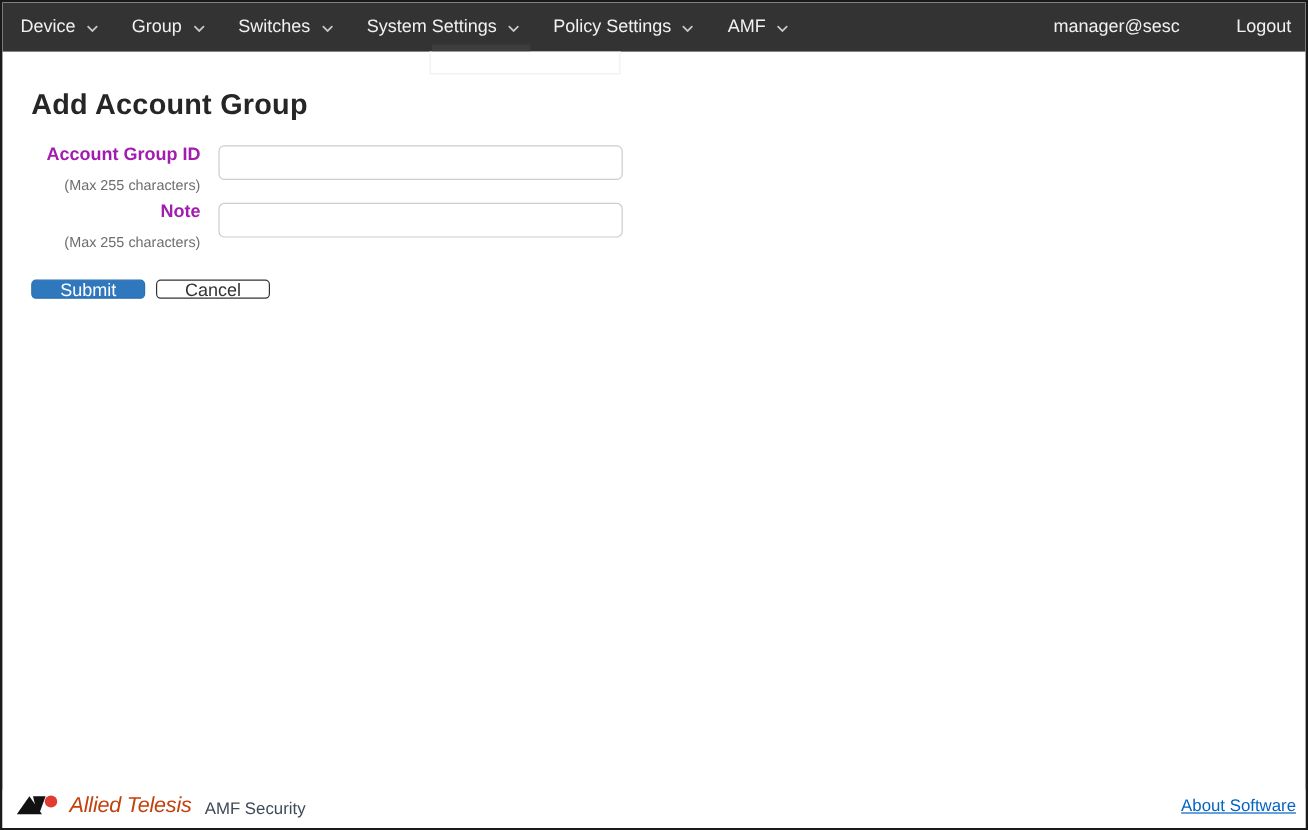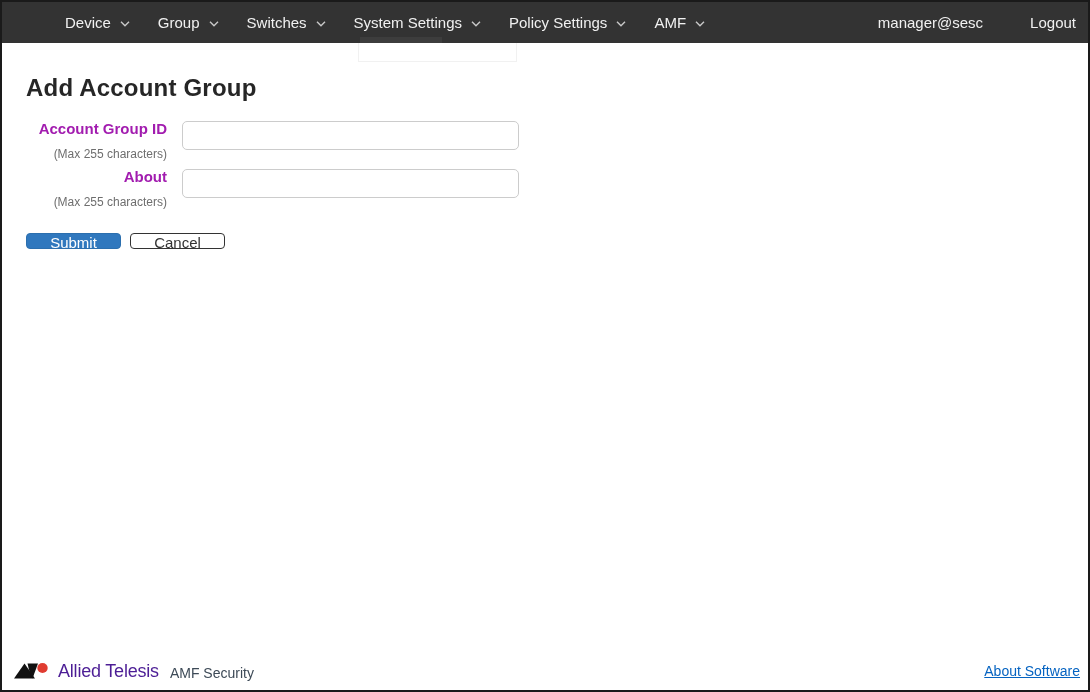--- a/index.html
+++ b/index.html
@@ -20,21 +20,21 @@
     position: absolute;
     left: 0; top: 0; right: 0;
     height: 41px;
     background: #333333;
     display: flex;
     align-items: center;
     padding: 0 12px 0 13px;
     color: #f1f1f1;
     font-size: 15px;
   }
-  .nav-left { display: flex; align-items: flex-start; gap: 24px; margin-left: 48px; }
+  .nav-left { display: flex; align-items: flex-start; gap: 24px; }
   .nav-item {
     display: flex;
     align-items: center;
     gap: 9px;
     cursor: pointer;
     white-space: nowrap;
     padding: 4px 2px;
   }
   .nav-item svg { display: block; margin-top: 2px; }
   .nav-right {
@@ -140,24 +140,25 @@
     height: 32px;
     display: flex;
     align-items: center;
     padding: 0 8px 6px 12px;
     background: #ffffff;
   }
   .footer-left { display: flex; align-items: center; }
   .logo-mark { display: block; }
   .logo-text {
     font-size: 18px;
-    color: #4c1d95;
+    color: #c2410c;
     margin-left: 6px;
     letter-spacing: -0.2px;
     white-space: nowrap;
+    font-style: italic;
   }
   .product-name {
     font-size: 14px;
     color: #3d4a57;
     margin-left: 11px;
     margin-top: 3px;
     white-space: nowrap;
   }
   .footer-right {
     margin-left: auto;
@@ -231,21 +232,21 @@
 
   <h1 class="page-title">Add Account Group</h1>
 
   <div class="field-label-block row-1">
     <div class="field-label">Account Group ID</div>
     <div class="field-hint">(Max 255 characters)</div>
   </div>
   <input class="text-input input-1" type="text" value="" style="">
 
   <div class="field-label-block row-2">
-    <div class="field-label">About</div>
+    <div class="field-label">Note</div>
     <div class="field-hint">(Max 255 characters)</div>
   </div>
   <input class="text-input input-2" type="text" value="" style="">
 
   <button class="btn btn-submit">Submit</button>
   <button class="btn btn-cancel">Cancel</button>
 
   <div class="footer">
     <div class="footer-left">
       <svg class="logo-mark" width="38" height="20" viewBox="0 0 38 20">

